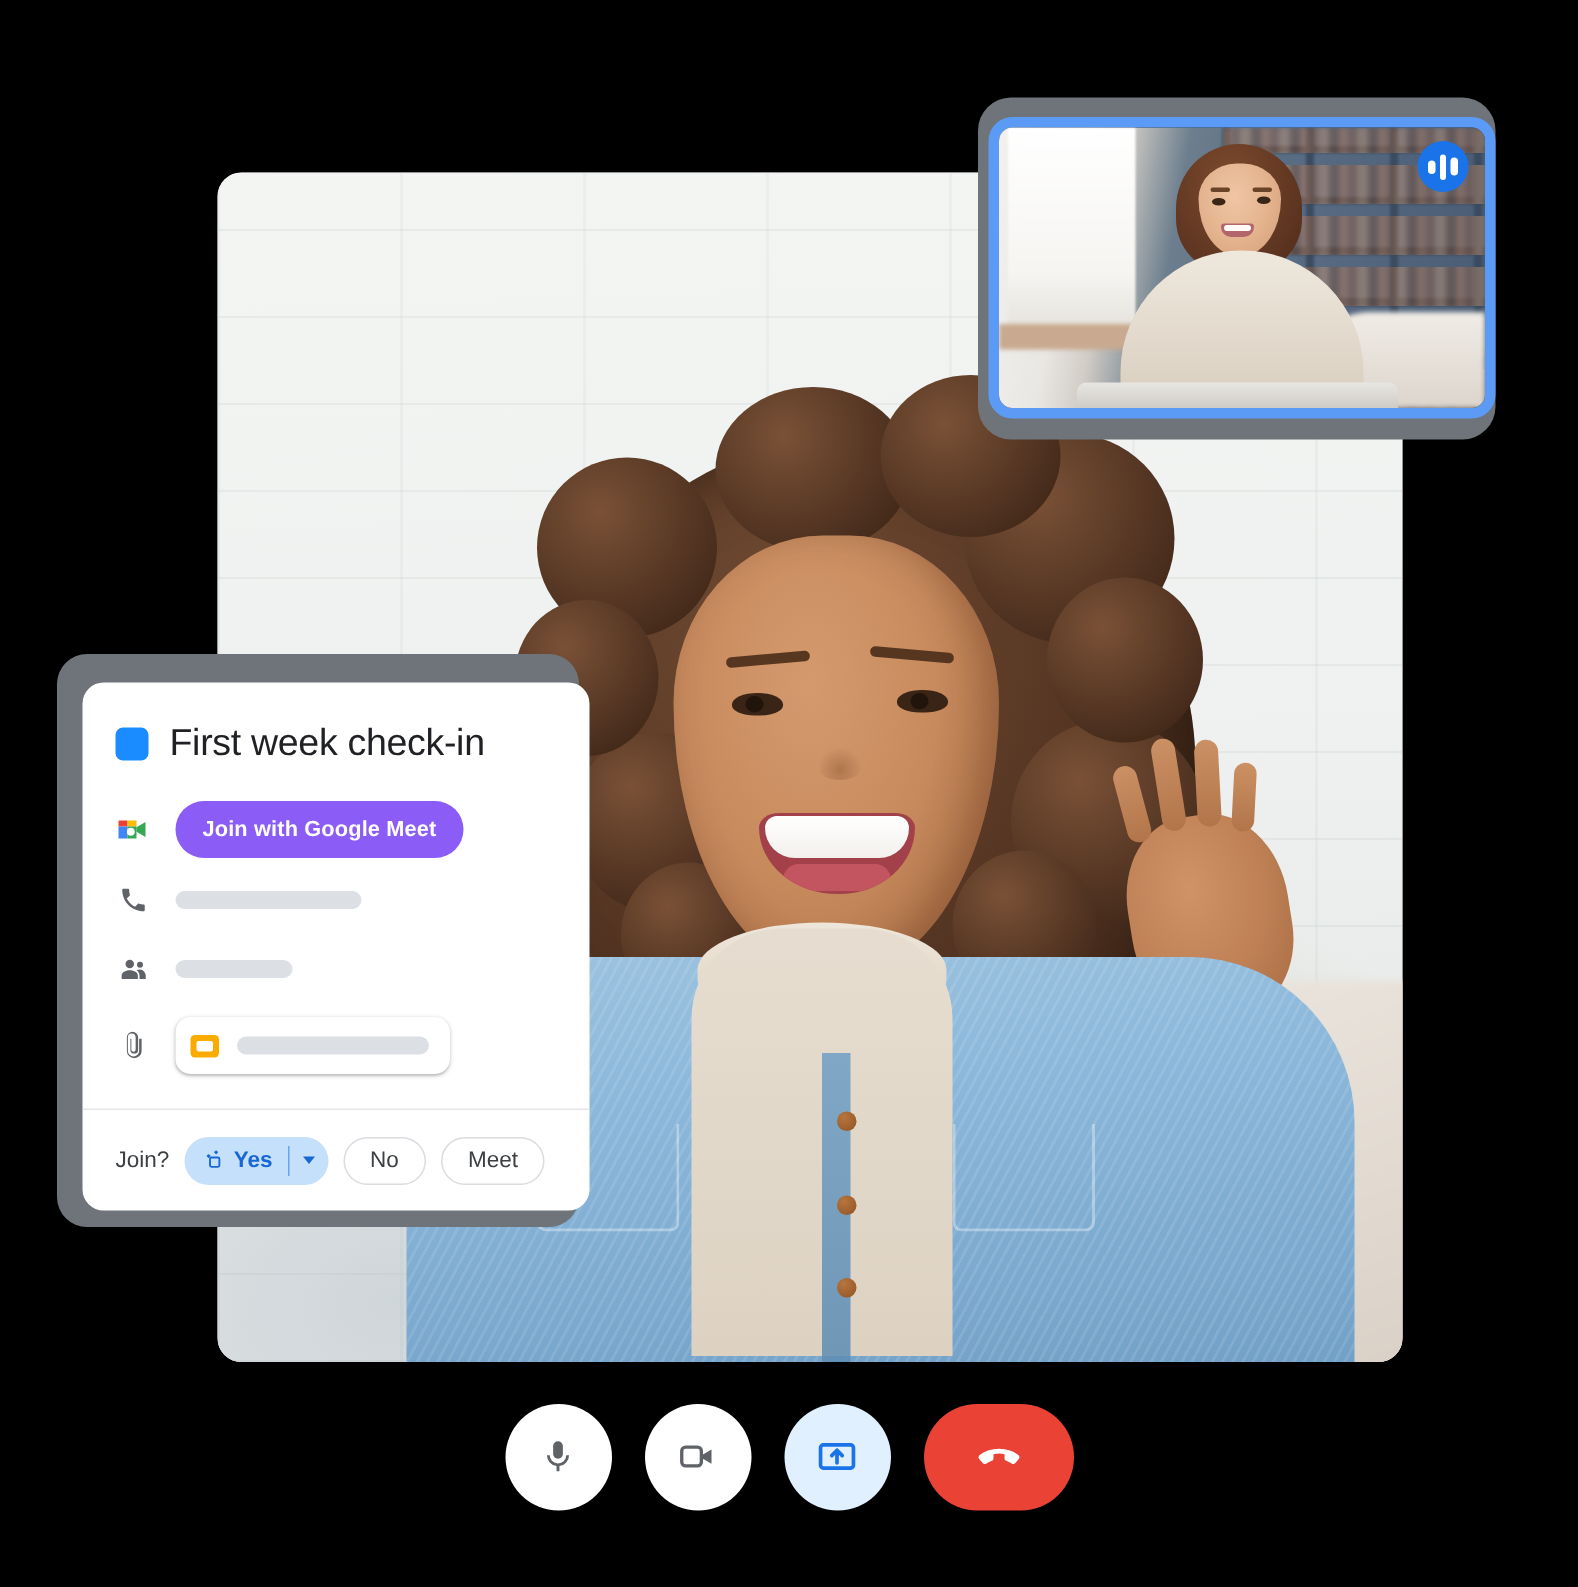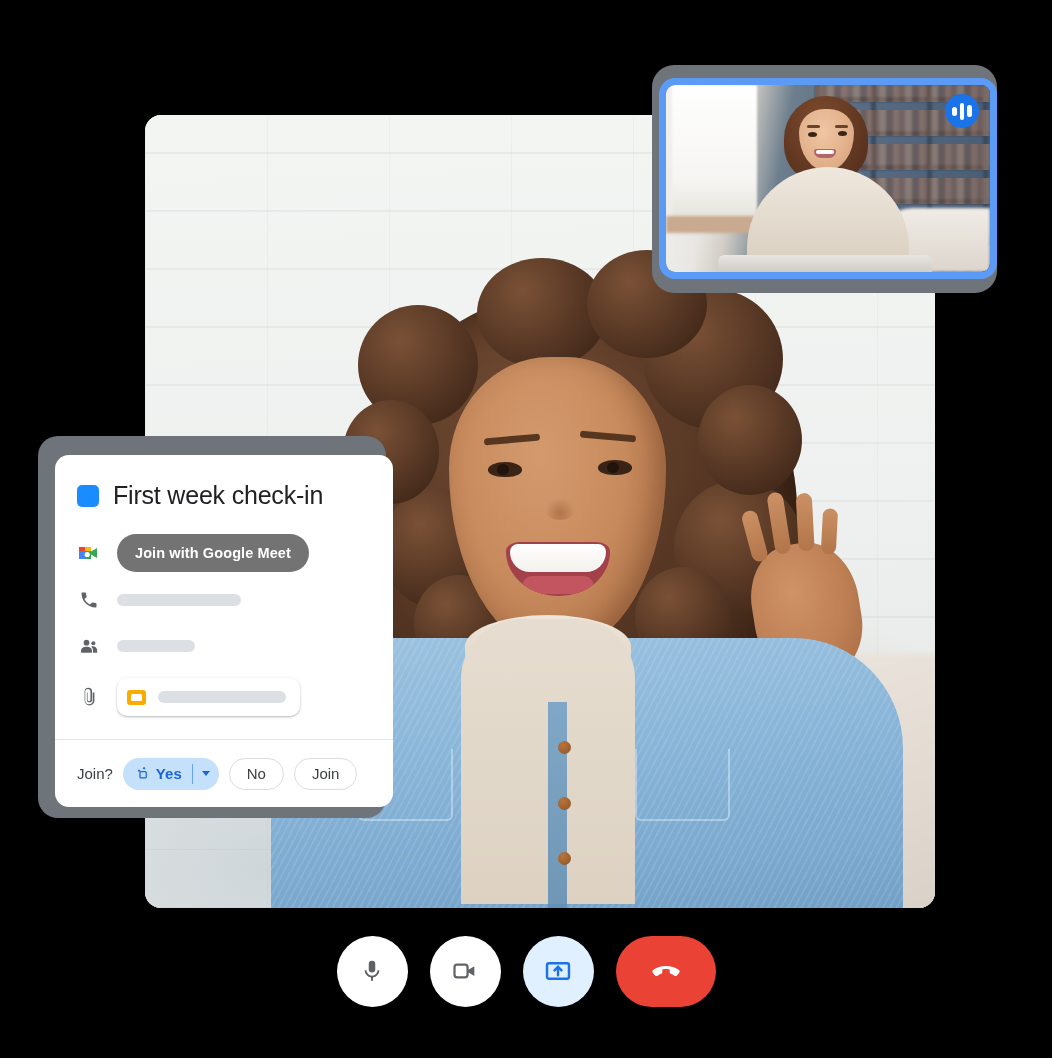--- a/index.html
+++ b/index.html
@@ -445,21 +445,21 @@
   .row-icon {
     width: 24px;
     flex: 0 0 24px;
     display: flex;
     align-items: center;
     justify-content: center;
     color: #5f6368;
   }
 
   #join-meet-button {
-    background: #737373;
+    background: #8b5cf6;
     color: #ffffff;
     border: none;
     border-radius: 20px;
     height: 38px;
     padding: 0 18px;
     font-family: "Liberation Sans", sans-serif;
     font-size: 14.5px;
     font-weight: bold;
     letter-spacing: .1px;
     cursor: pointer;
@@ -755,21 +755,21 @@
           </svg>
           <span>Yes</span>
         </div>
         <div id="rsvp-yes-divider"></div>
         <div id="rsvp-yes-caret">
           <div class="caret-down"></div>
         </div>
       </div>
 
       <button class="rsvp-plain">No</button>
-      <button class="rsvp-plain">Join</button>
+      <button class="rsvp-plain">Meet</button>
     </div>
   </div>
 
   <div id="control-bar">
 
     <button class="ctrl ctrl-white">
       <svg width="26" height="26" viewBox="0 0 24 24" fill="#5f6368" aria-hidden="true">
         <rect x="9" y="2.6" width="6" height="10.8" rx="3"></rect>
         <path d="M5.2 11.2h1.7a5.1 5.1 0 0 0 10.2 0h1.7a6.8 6.8 0 0 1-5.9 6.7V21h-1.8v-3.1a6.8 6.8 0 0 1-5.9-6.7z"></path>
       </svg>

